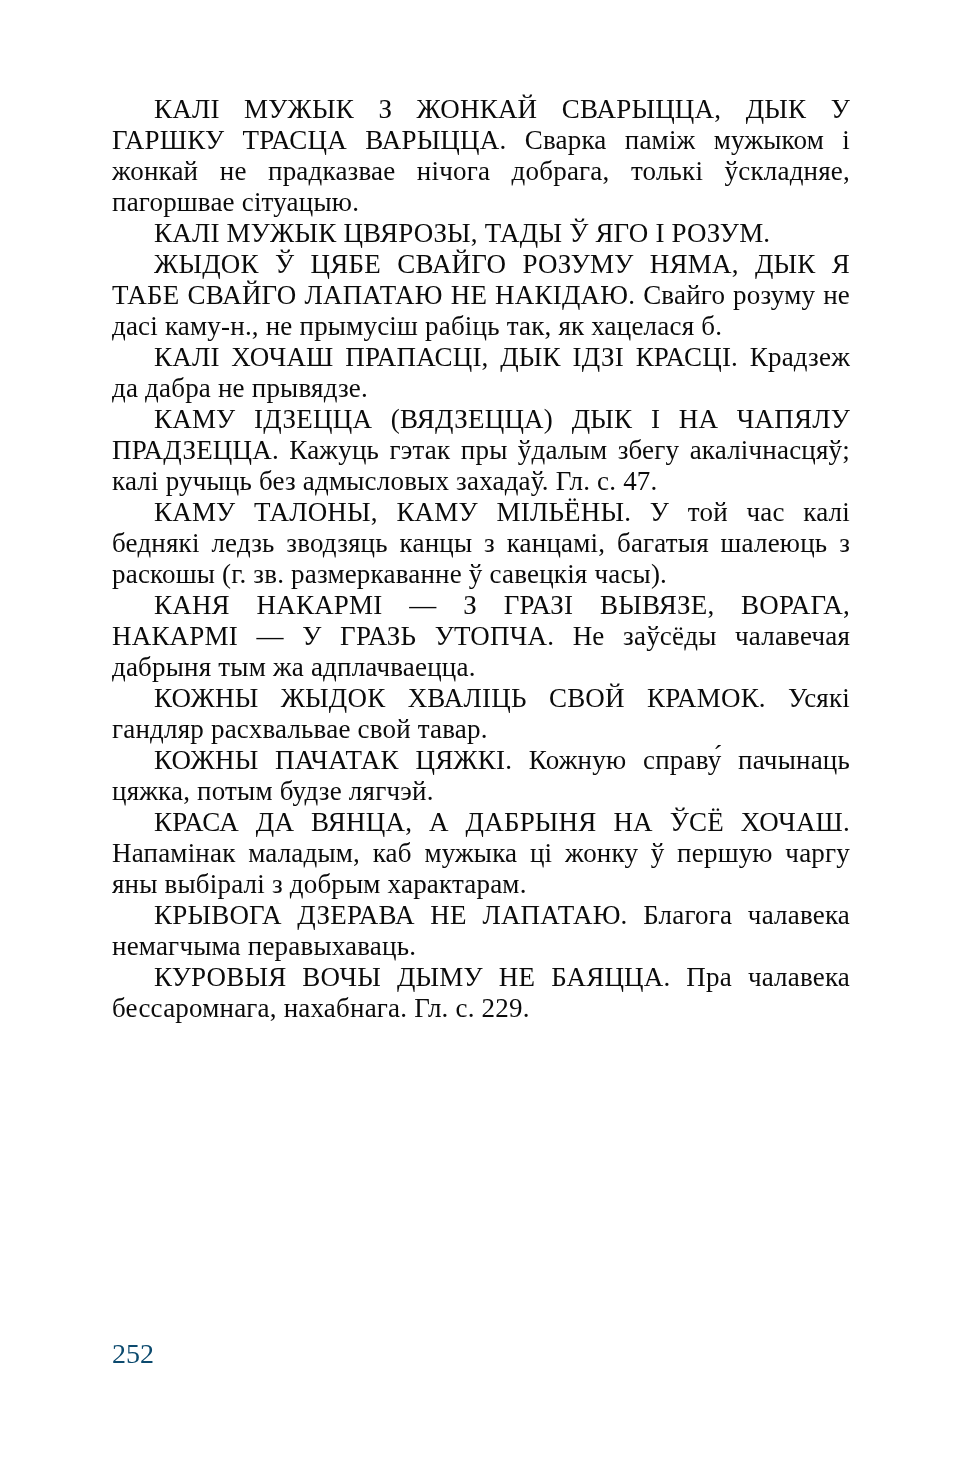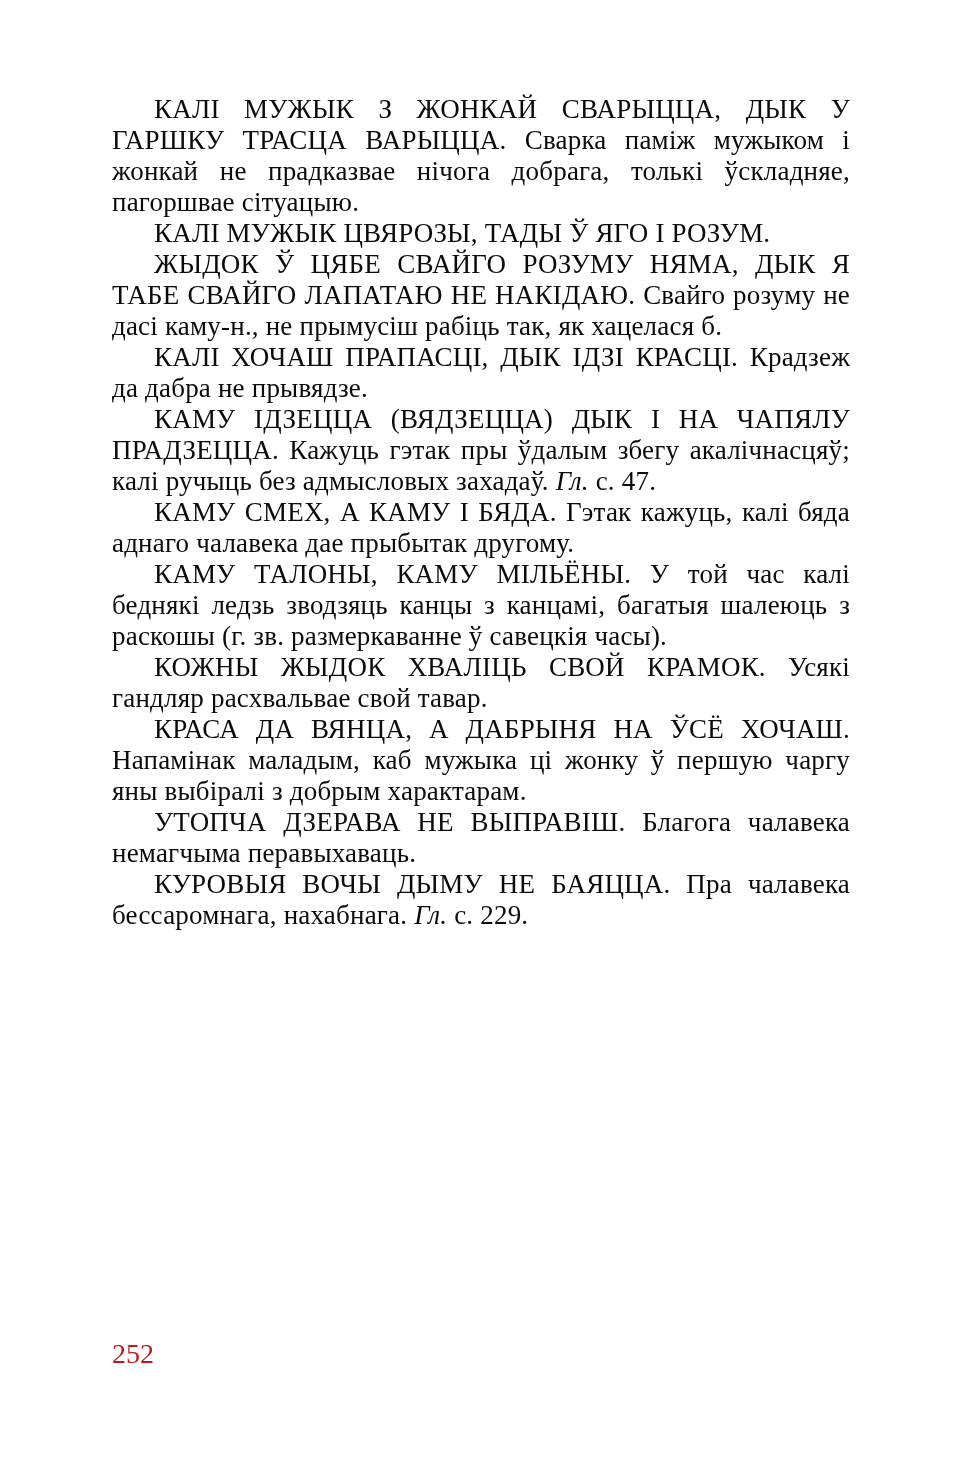--- a/index.html
+++ b/index.html
@@ -20,39 +20,40 @@
     left: 112px; top: 94px;
     width: 738px;
     font-size: 27px;
     line-height: 31px;
     text-align: justify;
     letter-spacing: 0.2px;
   }
   .para { margin: 0; text-indent: 42px; }
   .seg-caps { }
   .seg-normal { }
-  .seg-italic { font-style: italic; }
+  .seg-italic { }
   .page-number {
     position: absolute;
     left: 112px; top: 1338px;
     font-size: 28px;
-    color: #b91c1c;
+    color: #0c4a6e;
   }
 </style>
 </head>
 <body>
 
 <div class="page">
   <div class="text-block">
       <p class="para"><span class="seg-caps">КАЛІ МУЖЫК З ЖОНКАЙ СВАРЫЦЦА, ДЫК У ГАРШКУ ТРАСЦА ВАРЫЦЦА.</span><span class="seg-normal"> Сварка паміж мужыком і жонкай не прадказвае нічога добрага, толькі ўскладняе, пагоршвае сітуацыю.</span></p>
       <p class="para"><span class="seg-caps">КАЛІ МУЖЫК ЦВЯРОЗЫ, ТАДЫ Ў ЯГО І РОЗУМ.</span></p>
       <p class="para"><span class="seg-caps">ЖЫДОК Ў ЦЯБЕ СВАЙГО РОЗУМУ НЯМА, ДЫК Я ТАБЕ СВАЙГО ЛАПАТАЮ НЕ НАКІДАЮ.</span><span class="seg-normal"> Свайго розуму не дасі каму-н., не прымусіш рабіць так, як хацелася б.</span></p>
       <p class="para"><span class="seg-caps">КАЛІ ХОЧАШ ПРАПАСЦІ, ДЫК ІДЗІ КРАСЦІ.</span><span class="seg-normal"> Крадзеж да дабра не прывядзе.</span></p>
       <p class="para"><span class="seg-caps">КАМУ ІДЗЕЦЦА (ВЯДЗЕЦЦА) ДЫК І НА ЧАПЯЛУ ПРАДЗЕЦЦА.</span><span class="seg-normal"> Кажуць гэтак пры ўдалым збегу акалічнасцяў; калі ручыць без адмысловых захадаў. </span><span class="seg-italic">Гл.</span><span class="seg-normal"> с. 47.</span></p>
-      <p class="para"><span class="seg-caps">КАМУ СМЕХ, А КАМУ І БЯДА.</span><span class="seg-normal"> Гэтак кажуць, калі бяда аднаго чалавека дае прыбытак другому.</span></p>
       <p class="para"><span class="seg-caps">КАМУ ТАЛОНЫ, КАМУ МІЛЬЁНЫ.</span><span class="seg-normal"> У той час калі беднякі ледзь зводзяць канцы з канцамі, багатыя шалеюць з раскошы (г. зв. размеркаванне ў савецкія часы).</span></p>
+      <p class="para"><span class="seg-caps">КАНЯ НАКАРМІ — З ГРАЗІ ВЫВЯЗЕ, ВОРАГА, НАКАРМІ — У ГРАЗЬ УТОПЧА.</span><span class="seg-normal"> Не заўсёды чалавечая дабрыня тым жа адплачваецца.</span></p>
       <p class="para"><span class="seg-caps">КОЖНЫ ЖЫДОК ХВАЛІЦЬ СВОЙ КРАМОК.</span><span class="seg-normal"> Усякі гандляр расхвальвае свой тавар.</span></p>
+      <p class="para"><span class="seg-caps">КОЖНЫ ПАЧАТАК ЦЯЖКІ.</span><span class="seg-normal"> Кожную справу́ пачынаць цяжка, потым будзе лягчэй.</span></p>
       <p class="para"><span class="seg-caps">КРАСА ДА ВЯНЦА, А ДАБРЫНЯ НА ЎСЁ ХОЧАШ.</span><span class="seg-normal"> Напамінак маладым, каб мужыка ці жонку ў першую чаргу яны выбіралі з добрым характарам.</span></p>
-      <p class="para"><span class="seg-caps">УТОПЧА ДЗЕРАВА НЕ ВЫПРАВІШ.</span><span class="seg-normal"> Благога чалавека немагчыма перавыхаваць.</span></p>
+      <p class="para"><span class="seg-caps">КРЫВОГА ДЗЕРАВА НЕ ЛАПАТАЮ.</span><span class="seg-normal"> Благога чалавека немагчыма перавыхаваць.</span></p>
       <p class="para"><span class="seg-caps">КУРОВЫЯ ВОЧЫ ДЫМУ НЕ БАЯЦЦА.</span><span class="seg-normal"> Пра чалавека бессаромнага, нахабнага. </span><span class="seg-italic">Гл.</span><span class="seg-normal"> с. 229.</span></p>
     </div>
   <div class="page-number">252</div>
 </div>
 
 </body></html>

